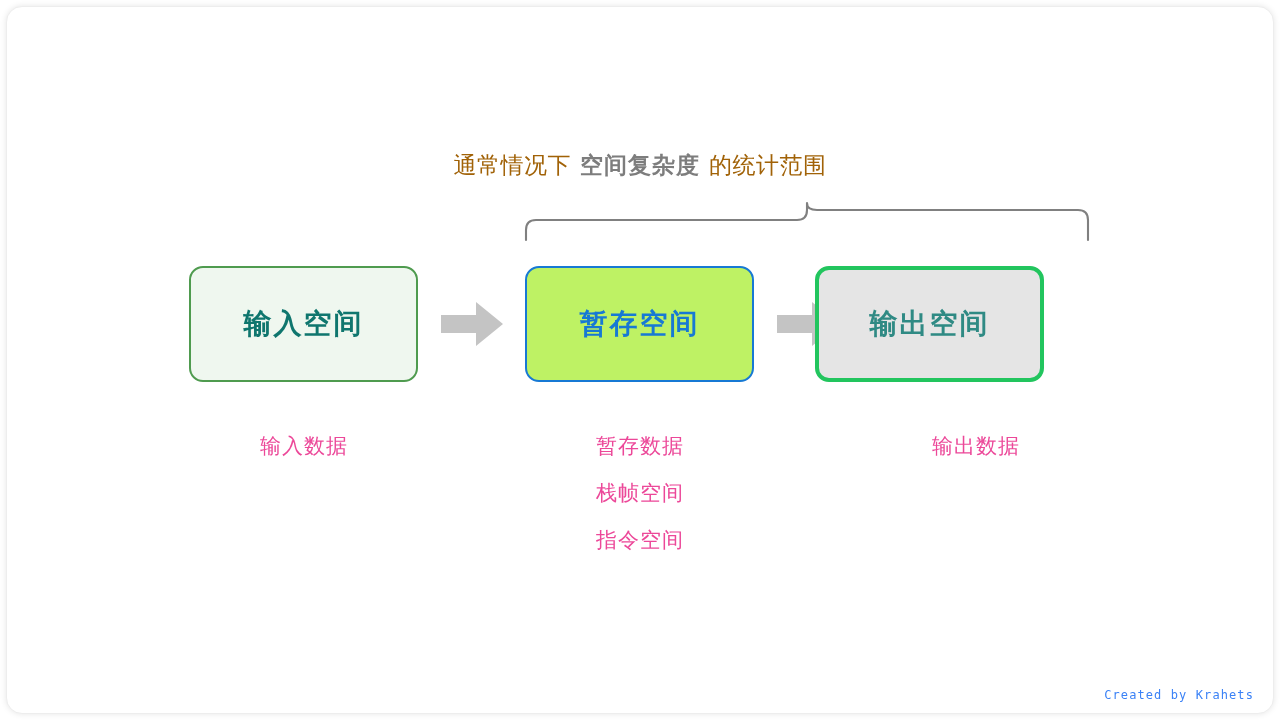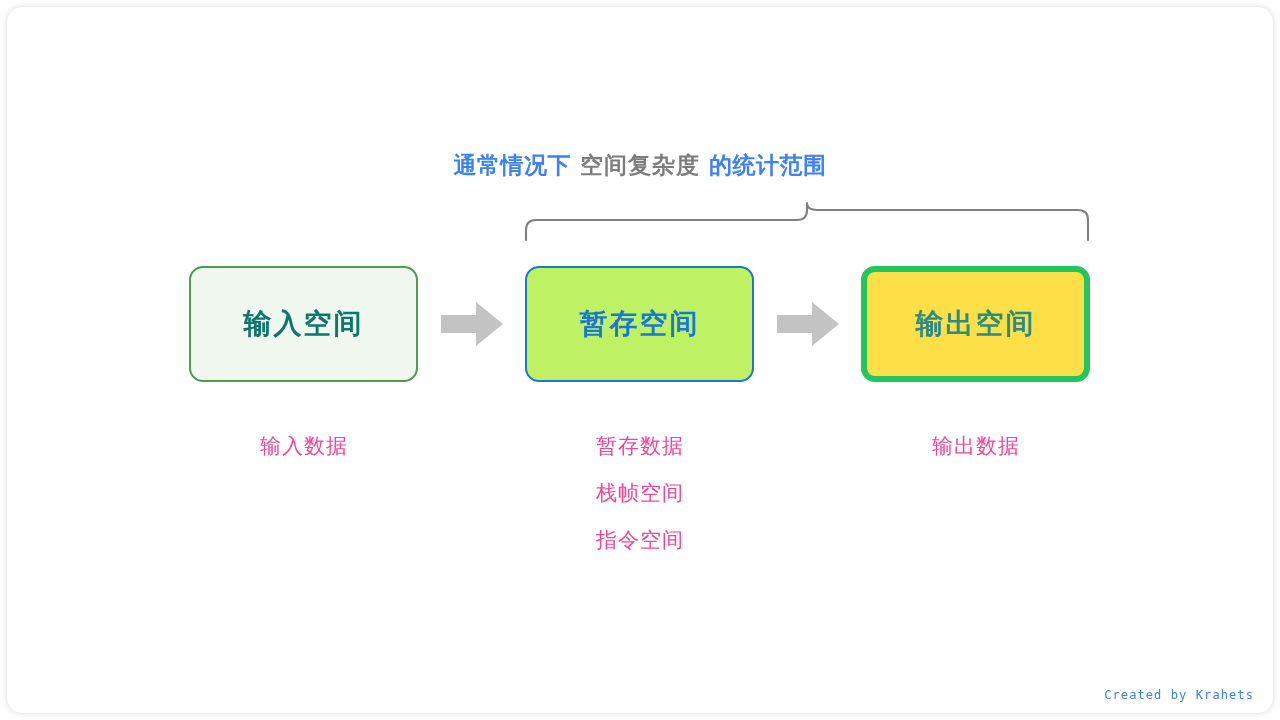--- a/index.html
+++ b/index.html
@@ -39,22 +39,22 @@
     left: 0;
     top: 148px;
     width: 1280px;
     text-align: center;
     white-space: nowrap;
     color: #949494;
     font-size: 23px;
     line-height: 34px;
   }
   .caption .plain {
-    color: #3b82f6;
-    font-weight: bold;
+    color: #a16207;
+    font-weight: normal;
     letter-spacing: 0.5px;
   }
   .caption .emph {
     color: #7d7d7d;
     font-weight: bold;
     font-size: 23px;
     letter-spacing: 1px;
     padding: 0 9px;
   }
 
@@ -88,23 +88,23 @@
     background: #eff7ef;
     color: #0f766e;
   }
   .box-temp {
     left: 525px;
     border: 2px solid #1779d4;
     background: #bef264;
     color: #1779d4;
   }
   .box-output {
-    left: 861px;
-    border: 6px solid #22c55e;
-    background: #fde047;
+    left: 815px;
+    border: 4px solid #22c55e;
+    background: #e5e5e5;
     color: #2f8a84;
   }
 
   
   .arrow {
     position: absolute;
     top: 302px;
     width: 62px;
     height: 44px;
   }

